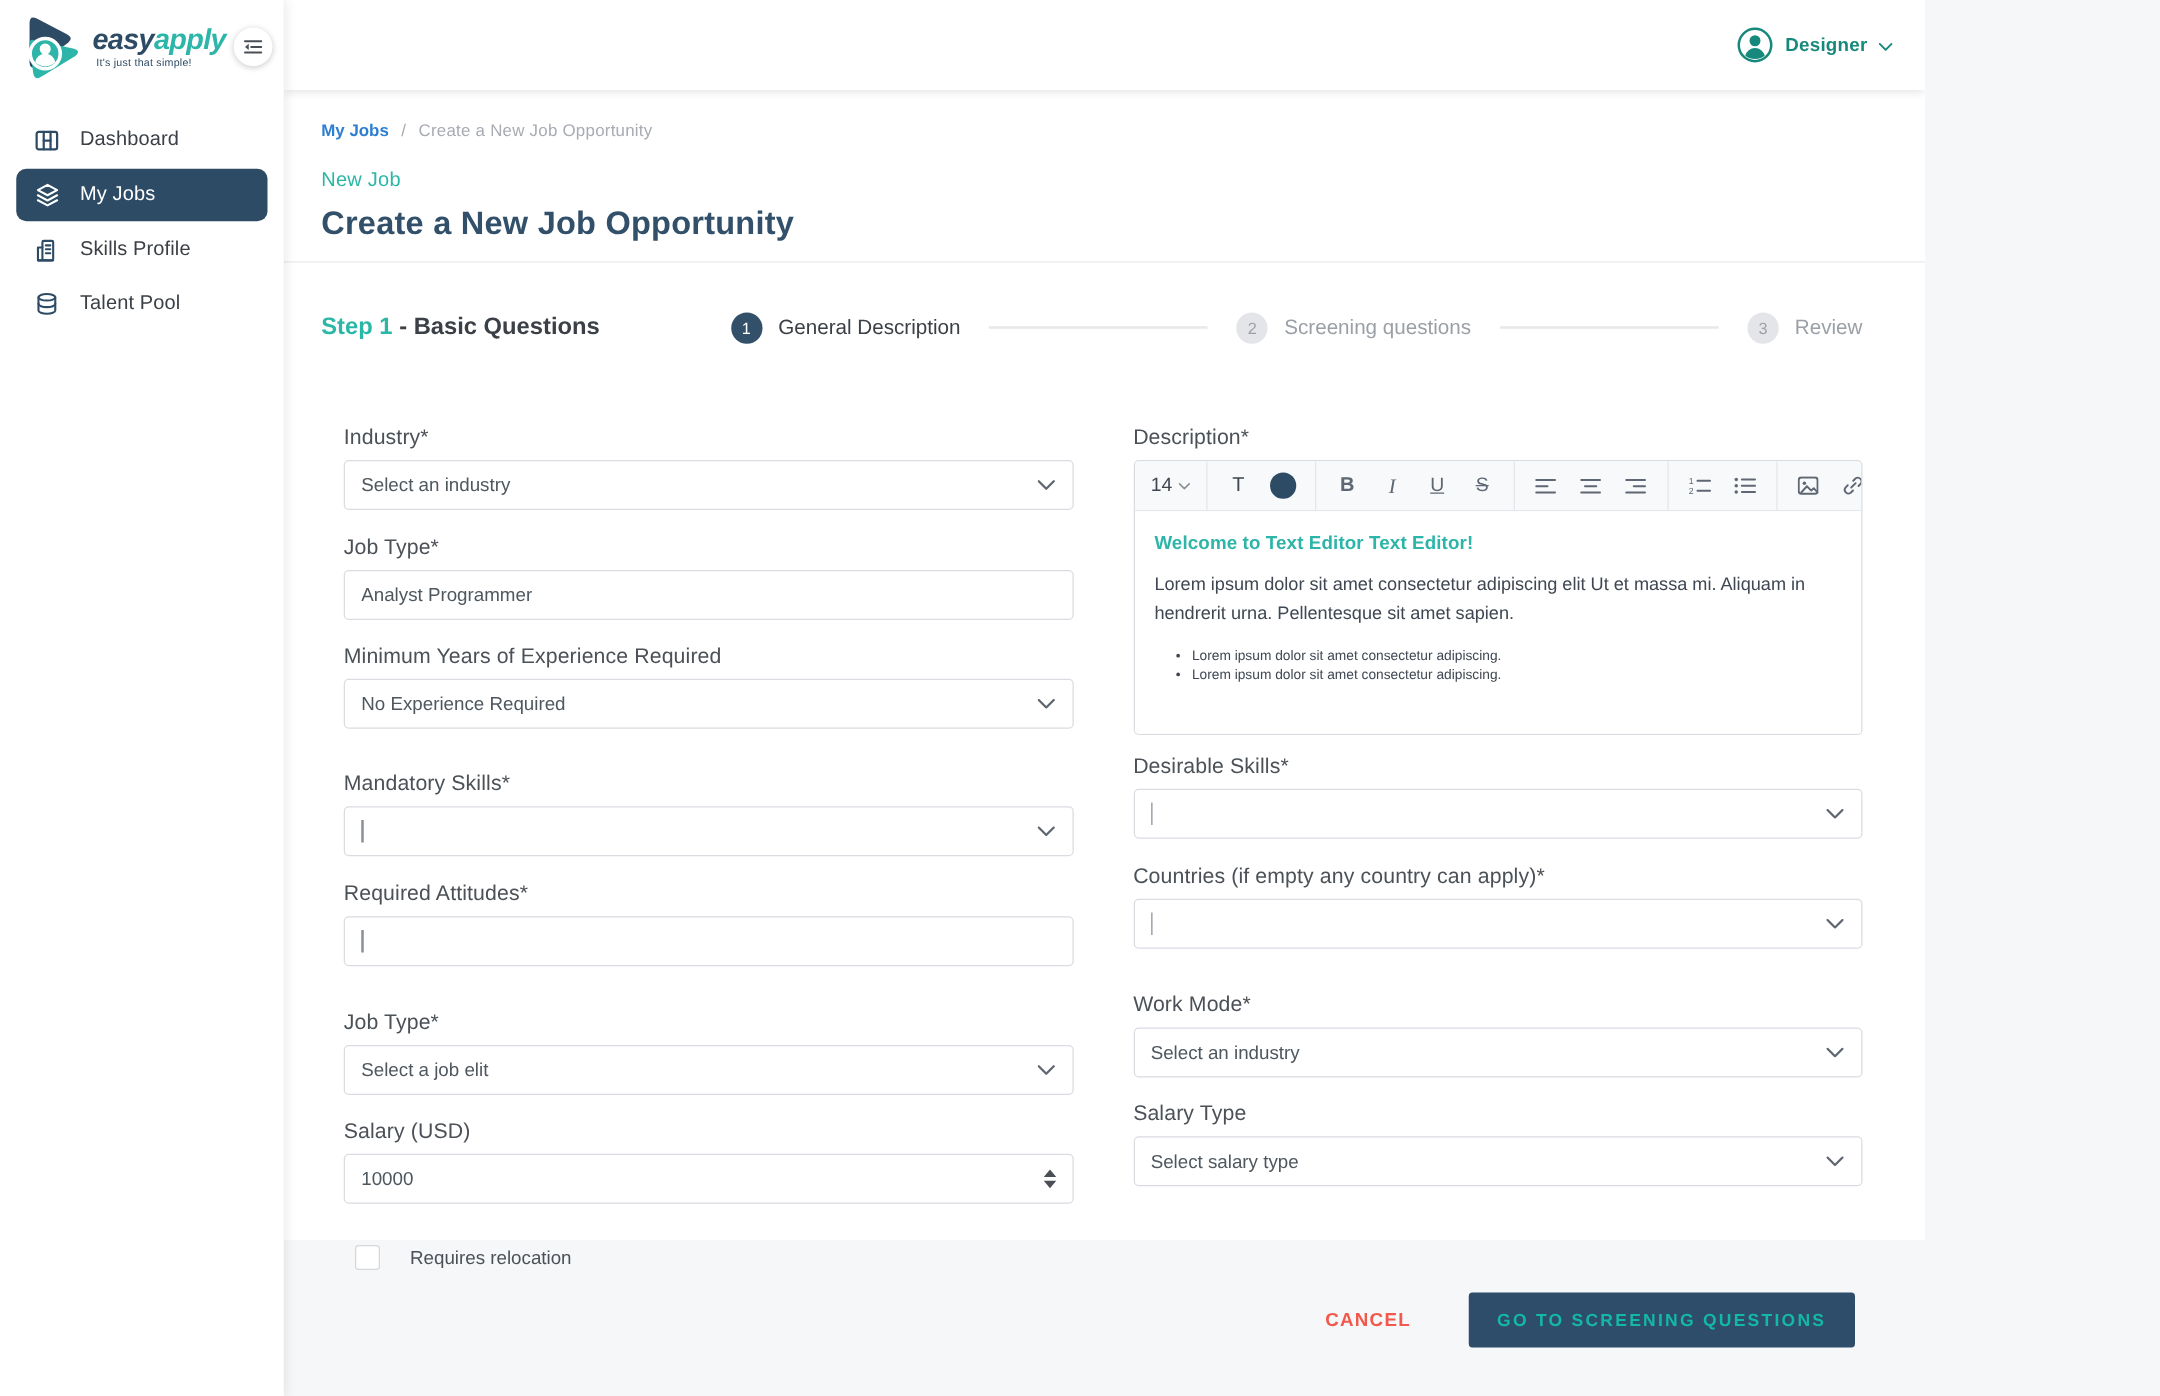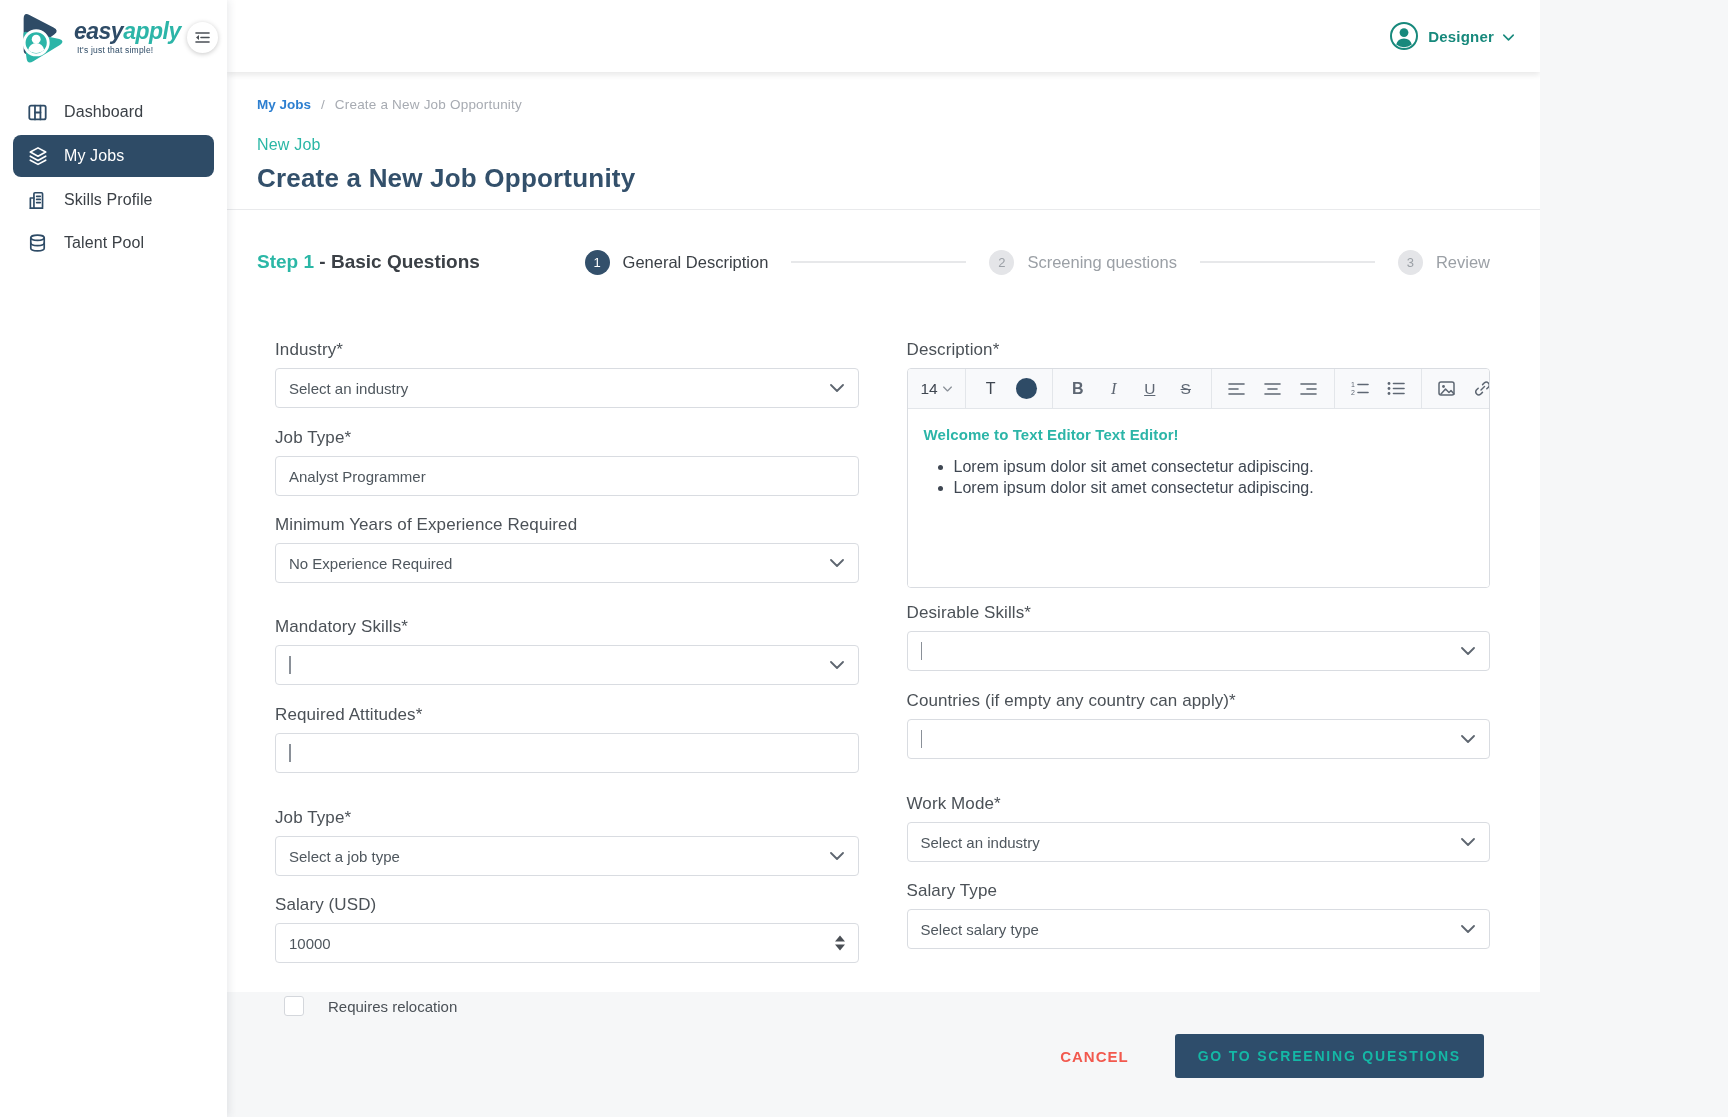--- a/index.html
+++ b/index.html
@@ -89,21 +89,21 @@
   .fontsize-btn { width:auto; padding:0 6px; gap:5px; font-size:15.5px; color:#3f4650; }
   .glyph-b { font-weight:700; font-size:16px; }
   .glyph-i { font-style:italic; font-family:"Liberation Serif", serif; font-size:16.5px; }
   .glyph-u { text-decoration:underline; font-size:15.5px; }
   .glyph-s { text-decoration:line-through; font-size:15.5px; }
   .glyph-t { font-size:16px; color:#3f4650; }
   .swatch { width:21px; height:21px; border-radius:50%; background:#2e4b66; }
   .editor-body { height:178px; background:#fff; padding:17px 16px; overflow:hidden; }
   .ed-heading { color:#2cb5a8; font-size:15px; font-weight:700; letter-spacing:.1px; }
   .ed-para { margin-top:14px; font-size:14.5px; color:#3f4752; line-height:1.62; }
-  .ed-list { margin-top:15px; padding-left:30px; font-size:16px; color:#3f4752; }
+  .ed-list { margin-top:15px; padding-left:30px; font-size:11px; color:#3f4752; }
   .ed-list li { margin-bottom:3px; }
 
   
   .footer { position:absolute; left:227px; right:0; top:992px; bottom:0; background:#f6f7f8;
             display:flex; align-items:flex-start; justify-content:flex-end; padding:42px 56px 0 0; }
   .btn-cancel { background:transparent; border:none; color:#f2594e; font-size:15px; font-weight:600;
                 letter-spacing:1px; margin-right:46px; height:44px; cursor:pointer;
                 font-family:"Liberation Sans", sans-serif; }
   .btn-primary { background:#2e4d6b; color:#14b8a6; border:none; border-radius:3px; height:44px;
                  padding:0 23px; font-size:14px; font-weight:600; letter-spacing:1.8px; cursor:pointer;
@@ -288,21 +288,21 @@
         <div class="fgroup mb35">
           <label class="flabel">Required Attitudes*</label>
           <div class="control">
             <span class="caret"></span>
           </div>
         </div>
 
         <div class="fgroup mb19">
           <label class="flabel">Job Type*</label>
           <div class="control">
-            <span>Select a job type</span>
+            <span>Select a job elit</span>
             <span class="chevron">
               <svg width="14" height="8" viewBox="0 0 14 8">
                   <path d="M1 1 L7 7 L13 1" fill="none" stroke="currentColor" stroke-width="1.8" stroke-linecap="round" stroke-linejoin="round"></path>
                 </svg>
             </span>
           </div>
         </div>
 
         <div class="fgroup">
           <label class="flabel">Salary (USD)</label>
@@ -403,20 +403,21 @@
                   <svg width="17" height="17" viewBox="0 0 17 17" fill="none" stroke="currentColor" stroke-width="1.5" stroke-linecap="round">
                     <path d="M7 10 L10.5 6.5"></path>
                     <path d="M8.6 4.6 l1.8 -1.8 a3 3 0 0 1 4.2 4.2 l-1.8 1.8"></path>
                     <path d="M8.4 12.4 l-1.8 1.8 a3 3 0 0 1 -4.2 -4.2 l1.8 -1.8"></path>
                   </svg>
                 </button>
               </div>
             </div>
             <div class="editor-body">
               <div class="ed-heading">Welcome to Text Editor Text Editor!</div>
+              <p class="ed-para">Lorem ipsum dolor sit amet consectetur adipiscing elit Ut et massa mi. Aliquam in hendrerit urna. Pellentesque sit amet sapien.</p>
               <ul class="ed-list">
                 <li>Lorem ipsum dolor sit amet consectetur adipiscing.</li>
                 <li>Lorem ipsum dolor sit amet consectetur adipiscing.</li>
               </ul>
             </div>
           </div>
         </div>
 
         <div class="fgroup mb20">
           <label class="flabel">Desirable Skills*</label>

